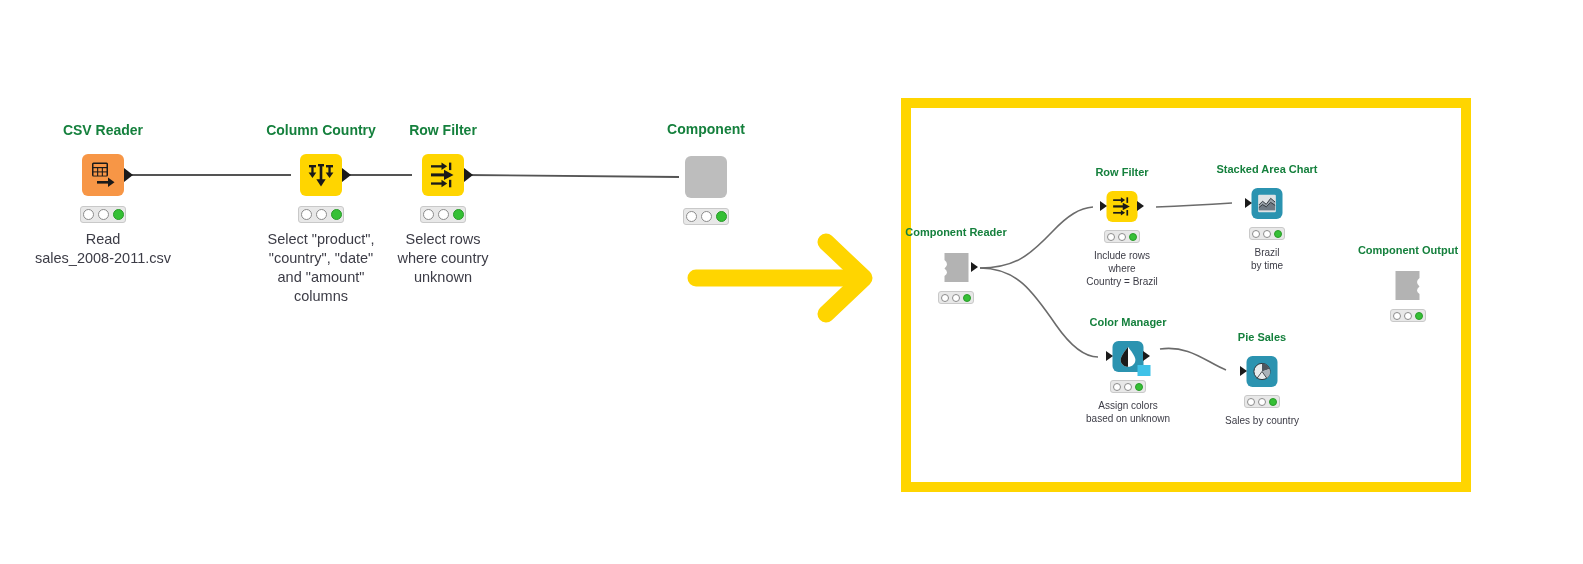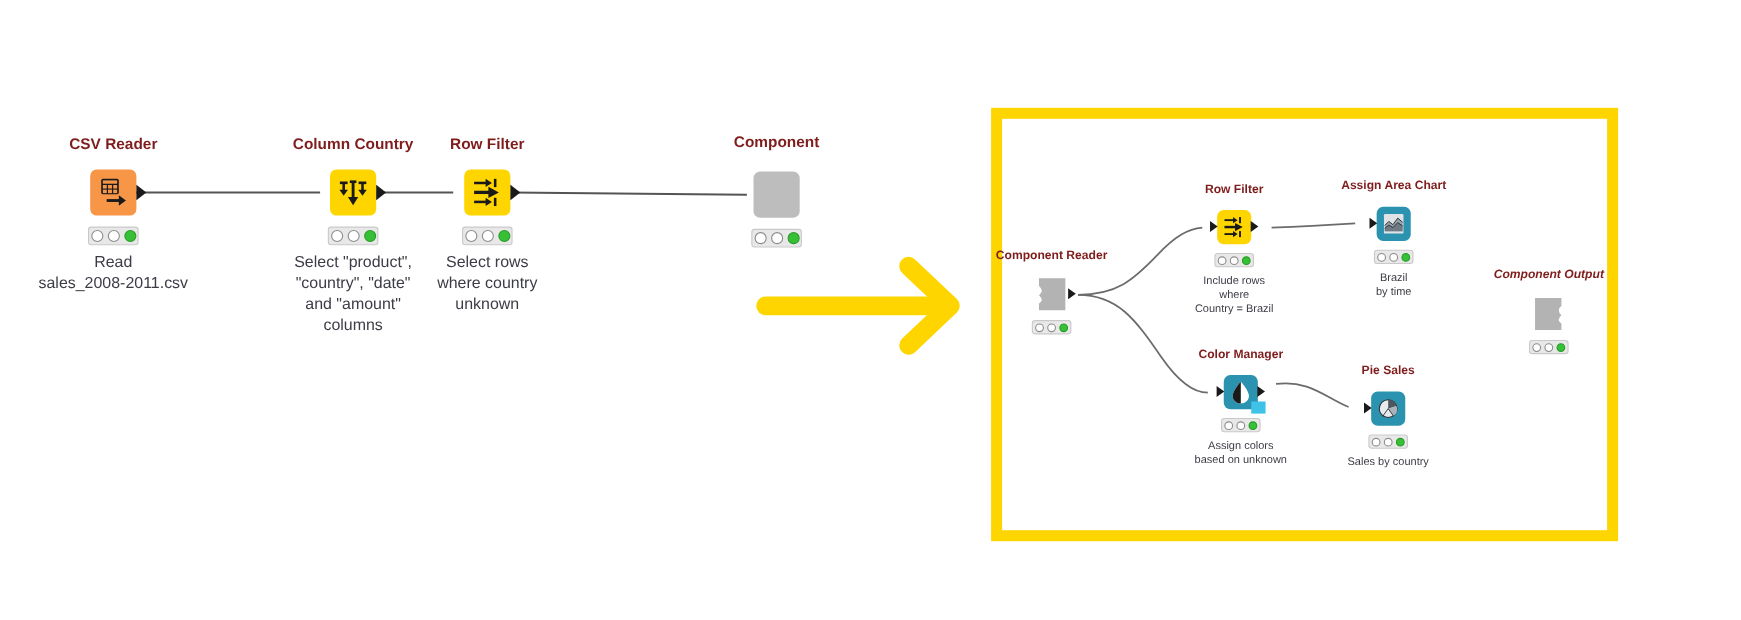--- a/index.html
+++ b/index.html
@@ -26,21 +26,21 @@
     position: absolute;
     width: 0;
     height: 0;
   }
   .node-title {
     position: absolute;
     left: 50%;
     transform: translateX(-50%);
     white-space: nowrap;
     font-weight: bold;
-    color: #7f1d1d;
+    color: #15803d;
     text-align: center;
   }
   .node-body {
     position: absolute;
     left: 50%;
     transform: translateX(-50%);
     border-radius: 6px;
   }
   .node-status {
     position: absolute;
@@ -304,21 +304,21 @@
       <span class="lamp empty"></span>
       <span class="lamp empty"></span>
       <span class="lamp green"></span>
     </div>
     <div class="node-desc">Include rows
 where
 Country = Brazil</div>
   </div>
 
   <div class="node sm" style="left:1267px; top:188px;">
-    <div class="node-title">Assign Area Chart</div>
+    <div class="node-title">Stacked Area Chart</div>
     <div class="node-body body-teal">
       <svg viewBox="0 0 42 42">
         <rect x="9" y="9" width="24" height="24" rx="1.5" fill="#dfe3e6"></rect>
         <path d="M 10 30 L 10 23 L 15 18 L 20 22 L 26 14 L 32 19 L 32 30 Z" fill="#9aa3ab"></path>
         <path d="M 10 30 L 10 26.5 L 15 22.5 L 20 25.5 L 26 19.5 L 32 23.5 L 32 30 Z" fill="#6f7a84"></path>
         <path d="M 10 23 L 15 18 L 20 22 L 26 14 L 32 19" fill="none" stroke="#2a2f34" stroke-width="1.2"></path>
         <path d="M 10 26.5 L 15 22.5 L 20 25.5 L 26 19.5 L 32 23.5" fill="none" stroke="#2a2f34" stroke-width="1.2"></path>
       </svg>
     </div>
     <div class="port in"></div>
@@ -365,21 +365,21 @@
     <div class="port in"></div>
     <div class="node-status">
       <span class="lamp empty"></span>
       <span class="lamp empty"></span>
       <span class="lamp green"></span>
     </div>
     <div class="node-desc">Sales by country</div>
   </div>
 
   <div class="node sm" style="left:1408px; top:270px;">
-    <div class="node-title" style="top:-26px;font-style:italic;">Component Output</div>
+    <div class="node-title" style="top:-26px;">Component Output</div>
     <div class="node-body" style="background:none;">
       <svg viewBox="0 0 31 31">
         <path d="M 3 1 L 27 1 L 27 8 Q 22 12 27 16.5 Q 22 20.5 27 24 L 27 30 L 3 30 Z" fill="#b3b3b3"></path>
       </svg>
     </div>
     <div class="node-status">
       <span class="lamp empty"></span>
       <span class="lamp empty"></span>
       <span class="lamp green"></span>
     </div>

